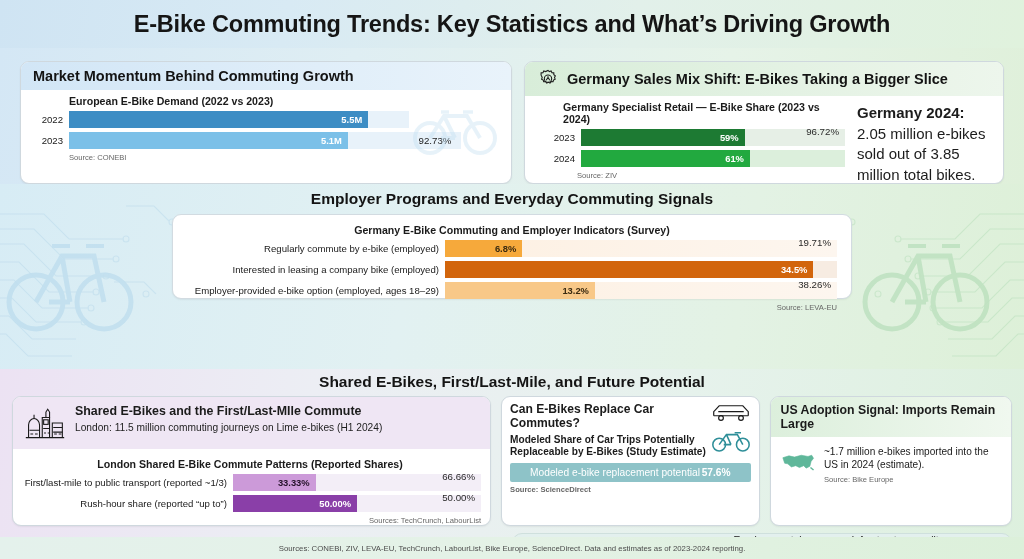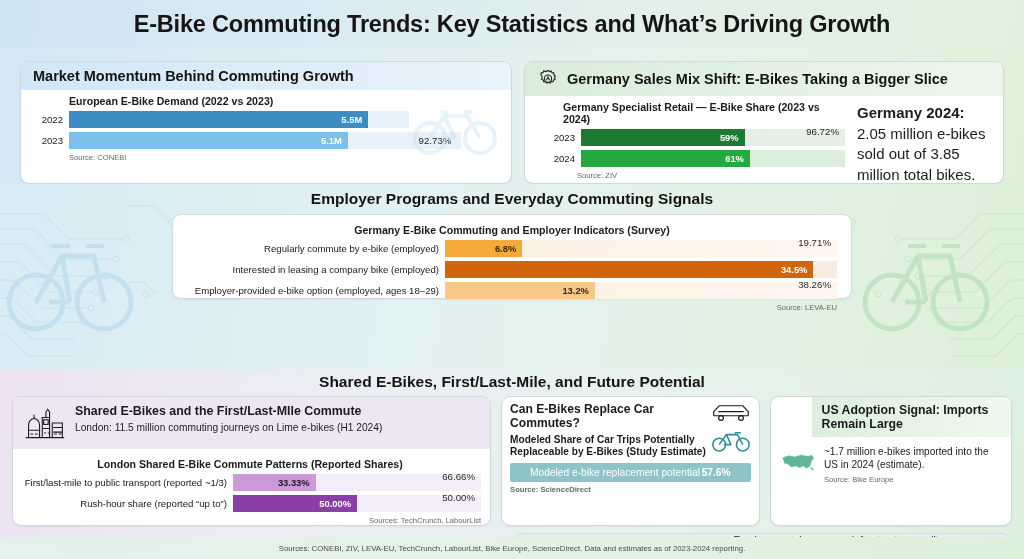--- a/index.html
+++ b/index.html
@@ -101,21 +101,21 @@
   .carcard .ttl{font-size:12.1px;font-weight:bold;padding-right:42px;line-height:1.15;}
   .carcard .sub{font-size:10.1px;font-weight:bold;margin-top:3px;line-height:1.22;padding-right:40px;}
   .carbar{
     margin-top:5px;background:#8ec3c8;border-radius:2px;height:19px;
     display:flex;align-items:center;justify-content:space-between;
     padding:0 20px;color:#fff;font-size:10.2px;
   }
   .carbar .v{font-weight:bold;}
   .car-icons{position:absolute;right:8px;top:6px;}
 
-  .uscard .ushd{background:linear-gradient(90deg,#dcefdc,#f0f8ef);padding:6px 10px;font-size:12.3px;font-weight:bold;margin-left:41px;}
+  .uscard .ushd{background:linear-gradient(90deg,#dcefdc,#f0f8ef);padding:6px 10px;font-size:12.3px;font-weight:bold;}
   .usbody{display:flex;align-items:flex-start;gap:9px;padding:8px 10px;}
   .usbody .tx{font-size:10.1px;line-height:1.32;}
 
   .watch{
     margin:7px 12px 0 12px;height:48px;background:#e3f0ee;border:1px solid #cfe0dd;border-radius:10px;
     display:flex;align-items:center;gap:12px;padding:0 14px;box-sizing:border-box;
   }
   .watch .wt{font-size:14.6px;font-weight:bold;white-space:nowrap;}
   .watch .divider{width:1px;height:30px;background:#b9cfcb;}
   .watch ul{margin:0;padding:0;list-style:none;font-size:10.2px;line-height:1.55;}

